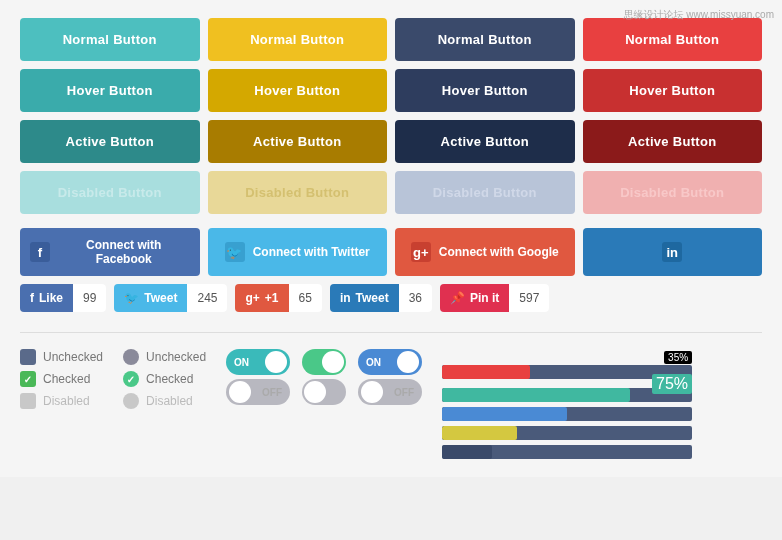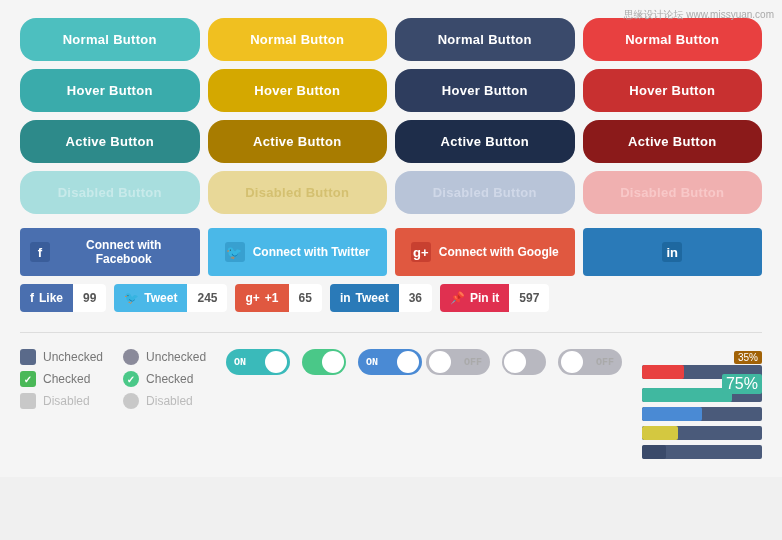--- a/index.html
+++ b/index.html
@@ -34,21 +34,21 @@
       grid-template-columns: repeat(4, 1fr);
       gap: 8px;
       margin-bottom: 14px;
     }
     .btn {
       display: flex;
       align-items: center;
       justify-content: center;
       padding: 14px 10px;
       border: none;
-      border-radius: 16px;
+      border-radius: 4px;
       font-size: 13px;
       font-weight: 700;
       color: #fff;
       cursor: pointer;
       text-align: right;
       letter-spacing: 0.3px;
     }
     
     .btn-green-normal { background: #4dbfbf; }
     .btn-yellow-normal { background: #f0c020; }
@@ -131,21 +131,21 @@
       display: flex;
       align-items: center;
       gap: 5px;
       padding: 7px 10px;
       color: #fff;
     }
     .share-count {
       padding: 7px 10px;
       background: #fff;
       color: #555;
-      font-weight: 700;
+      font-weight: 400;
     }
     .share-fb .share-main { background: #4a6faf; }
     .share-tw .share-main { background: #4ab8e8; }
     .share-gp .share-main { background: #e05840; }
     .share-li .share-main { background: #2a7ab8; }
     .share-pin .share-main { background: #e03050; }
 
     
     .divider {
       border: none;
@@ -185,23 +185,22 @@
     .cb-checked { background: #4ab858; border: none; }
     .cb-disabled { background: #c8c8c8; border: none; }
     .cb-r-unchecked { background: #8a8a9a; border: none; border-radius: 50%; }
     .cb-r-checked { background: #4ac888; border: none; border-radius: 50%; }
     .cb-r-disabled { background: #c8c8c8; border: none; border-radius: 50%; }
     .check-mark { color: #fff; font-size: 10px; font-weight: 900; }
 
     
     .toggles-group {
       display: flex;
-      flex-direction: row;
+      flex-direction: column;
       gap: 4px;
-      font-family: Liberation Mono, monospace;
     }
     .toggle-row {
       display: flex;
       gap: 12px;
       align-items: center;
     }
     .toggle {
       display: flex;
       align-items: center;
       border-radius: 20px;
@@ -266,21 +265,21 @@
     }
     .progress-container {
       position: relative;
     }
     .progress-label {
       position: absolute;
       top: -14px;
       right: 0;
       font-size: 10px;
       color: #fff;
-      background: #a16207;
+      background: #000000;
       padding: 1px 4px;
       border-radius: 2px;
     }
     .progress-bar-track {
       height: 14px;
       background: #4a5a7a;
       border-radius: 2px;
       overflow: hidden;
     }
     .progress-bar-fill {

